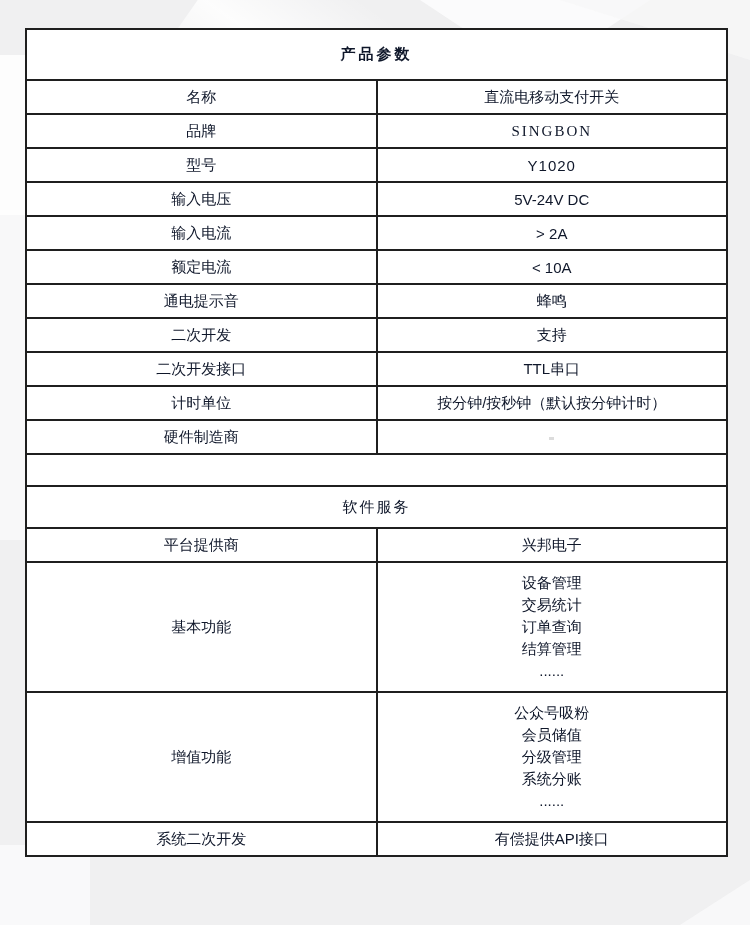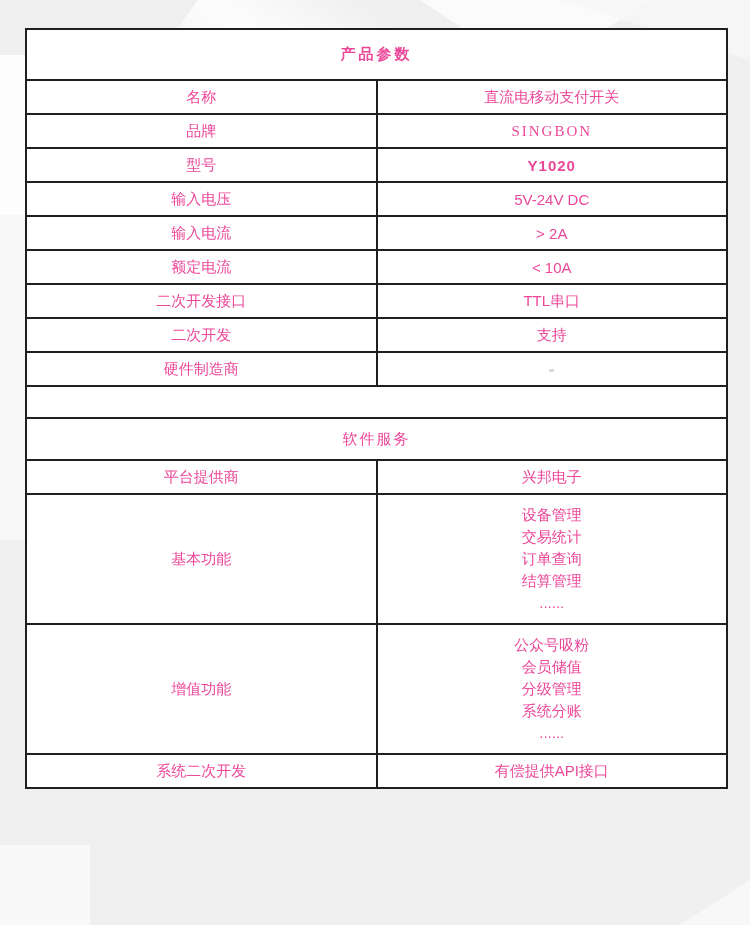--- a/index.html
+++ b/index.html
@@ -61,21 +61,21 @@
     table-layout: fixed;
     background: #ffffff;
     z-index: 1;
   }
   table.spec td {
     border: 2px solid #1f1f1f;
     padding: 0 8px;
     text-align: center;
     vertical-align: middle;
     font-size: 15px;
-    color: #ec4899;
+    color: #0f172a;
     overflow: hidden;
   }
   td.title-cell {
     height: 49px;
     font-size: 29px;
     font-weight: bold;
     letter-spacing: 3px;
     color: #222;
   }
   td.section-cell {
@@ -90,21 +90,21 @@
   tr.row-tall td { height: 35px; }
   tr.row-multi td { height: 128px; text-align: center; }
 
   .val-serif-latin {
     font-family: "Liberation Serif", "DejaVu Serif", serif;
     font-size: 21px;
     letter-spacing: 2px;
     color: #2e2e2e;
   }
   .val-model {
-    font-weight: bold;
+    font-weight: normal;
     font-size: 22px;
     letter-spacing: 1px;
     color: #3a3a3a;
   }
   .val-serif-cn {
     font-family: "Liberation Serif", "DejaVu Serif", serif;
     font-size: 20px;
     color: #2e2e2e;
   }
   td.multi-val {
@@ -158,26 +158,34 @@
   </tr>
   <tr class="row-std">
     <td>输入电流</td>
     <td>&gt; 2A</td>
   </tr>
   <tr class="row-std">
     <td>额定电流</td>
     <td>&lt; 10A</td>
   </tr>
   <tr class="row-std">
+    <td>通电提示音</td>
+    <td>蜂鸣</td>
+  </tr>
+  <tr class="row-std">
+    <td>二次开发</td>
+    <td>支持</td>
+  </tr>
+  <tr class="row-std">
     <td>二次开发接口</td>
     <td>TTL串口</td>
   </tr>
   <tr class="row-std">
-    <td>二次开发</td>
-    <td>支持</td>
+    <td>计时单位</td>
+    <td>按分钟/按秒钟（默认按分钟计时）</td>
   </tr>
   <tr class="row-std">
     <td>硬件制造商</td>
     <td><span></span><span class="faint-dot"></span></td>
   </tr>
 
   <tr class="row-spacer">
     <td colspan="2"></td>
   </tr>
 

